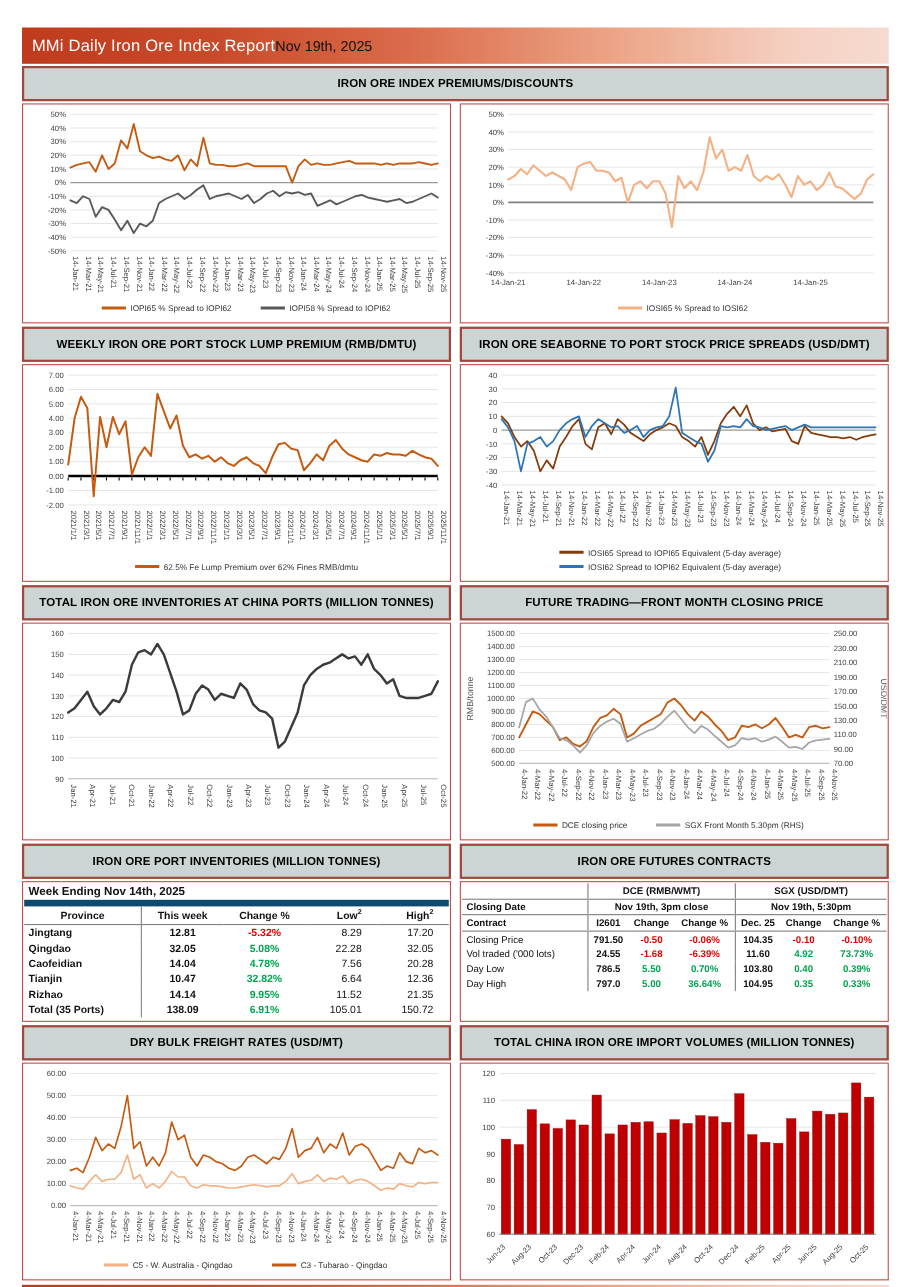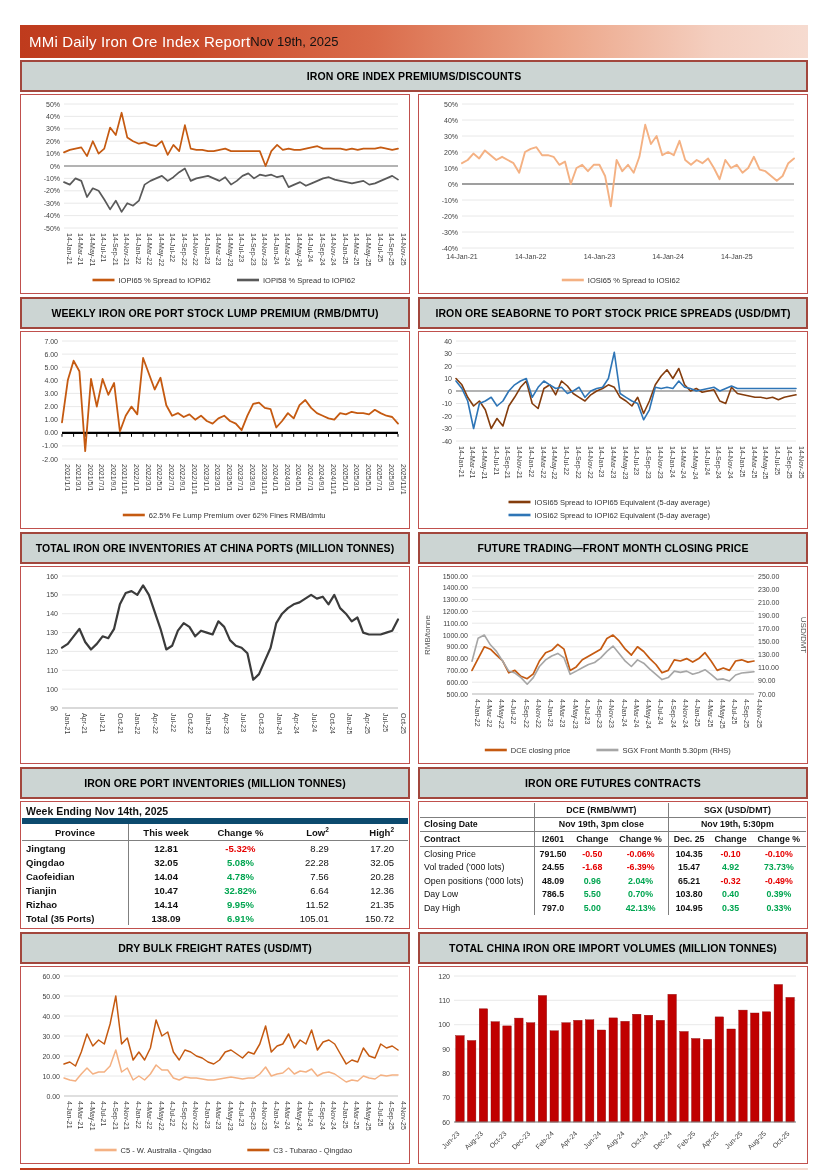--- a/index.html
+++ b/index.html
@@ -530,47 +530,38 @@
               <td class="b neg">-0.06%</td>
               <td class="b">104.35</td>
               <td class="b neg">-0.10</td>
               <td class="b neg">-0.10%</td>
             </tr>
             <tr class="data-row">
               <td class="lbl">Vol traded ('000 lots)</td>
               <td class="b">24.55</td>
               <td class="b neg">-1.68</td>
               <td class="b neg">-6.39%</td>
-              <td class="b">15.47</td>
+              <td class="b">11.60</td>
               <td class="b pos">4.92</td>
               <td class="b pos">73.73%</td>
-            </tr>
-            <tr class="data-row">
-              <td class="lbl">Open positions ('000 lots)</td>
-              <td class="b">48.09</td>
-              <td class="b pos">0.96</td>
-              <td class="b pos">2.04%</td>
-              <td class="b">65.21</td>
-              <td class="b neg">-0.32</td>
-              <td class="b neg">-0.49%</td>
             </tr>
             <tr class="data-row">
               <td class="lbl">Day Low</td>
               <td class="b">786.5</td>
               <td class="b pos">5.50</td>
               <td class="b pos">0.70%</td>
               <td class="b">103.80</td>
               <td class="b pos">0.40</td>
               <td class="b pos">0.39%</td>
             </tr>
             <tr class="data-row">
               <td class="lbl">Day High</td>
               <td class="b">797.0</td>
               <td class="b pos">5.00</td>
-              <td class="b pos">42.13%</td>
+              <td class="b pos">36.64%</td>
               <td class="b">104.95</td>
               <td class="b pos">0.35</td>
               <td class="b pos">0.33%</td>
             </tr>
           </tbody>
         </table>
     </div>
   </div>
 
   <div class="row mt3">

